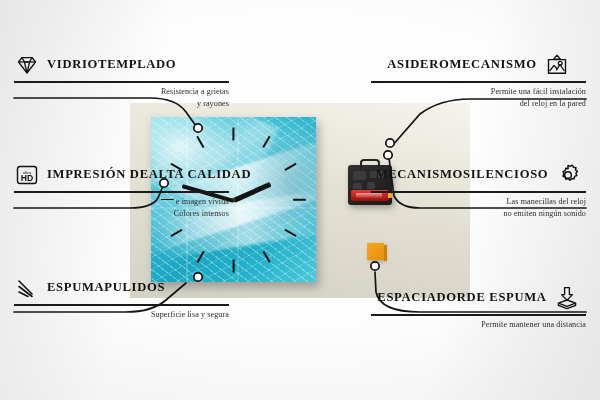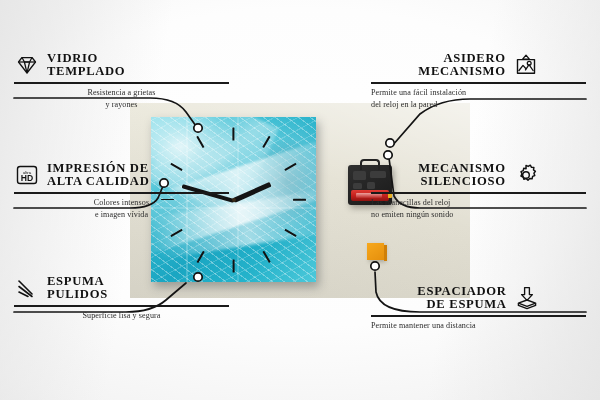--- a/index.html
+++ b/index.html
@@ -15,36 +15,36 @@
       radial-gradient(120% 95% at 50% 42%, #ffffff 0%, #fdfdfd 42%, #f4f4f4 68%, #e9e9e9 88%, #e2e2e2 100%);}
   .bg-sheen{position:absolute;inset:0;
       background:linear-gradient(100deg, rgba(228,228,228,.85) 0%, rgba(255,255,255,0) 26%,
                  rgba(255,255,255,0) 74%, rgba(228,228,228,.85) 100%);}
 
   
   .feat{position:absolute;width:215px;}
   .feat .head{display:flex;align-items:center;gap:7px;}
   .feat.left .head{justify-content:flex-start;}
   .feat.right .head{justify-content:center;}
-  .titlewrap{display:flex;flex-direction:column;line-height:1.07;}
+  .titlewrap{display:flex;line-height:1.07;}
   .feat.left .titlewrap{align-items:flex-start;}
   .feat.right .titlewrap{align-items:flex-end;}
   .t1,.t2{
     font-family:"Liberation Serif",serif;
     font-weight:700;font-size:12.6px;letter-spacing:.055em;color:#111;
     white-space:nowrap;
   }
   .rule{height:1.6px;background:#1a1a1a;margin-top:3px;width:100%;}
   .desc{
     font-family:"Liberation Serif",serif;
     font-size:8.1px;line-height:1.42;color:#2b2b2b;margin-top:3.5px;
     letter-spacing:.012em;
   }
-  .feat.left .desc{text-align:center;}
-  .feat.right .desc{}
+  .feat.left .desc{text-align:right;}
+  .feat.right .desc{text-align:right;}
   .ico{width:26px;height:26px;flex:0 0 26px;display:block;}
 
   
   #f-vidrio   {left:14px;top:52px;}
   #f-hd       {left:14px;top:162px;}
   #f-bordes   {left:14px;top:275px;}
   #f-asidero  {left:371px;top:52px;}
   #f-mecan    {left:371px;top:162px;}
   #f-espac    {left:371px;top:285px;}
 
@@ -229,22 +229,22 @@
           <text x="13" y="19.2" font-family="Liberation Sans, sans-serif" font-size="8.6" font-weight="bold" fill="#111" text-anchor="middle">HD</text>
         </svg>
       </span>
       <span class="titlewrap">
         <span class="t1">IMPRESIÓN DE</span>
         <span class="t2">ALTA CALIDAD</span>
       </span>
     </div>
     <div class="rule"></div>
     <div class="desc">
+      <div>e imagen vívida</div>
       <div>Colores intensos</div>
-      <div>e imagen vívida</div>
     </div>
   </div>
 
   <div class="feat left" id="f-bordes">
     <div class="head">
       <span class="ico">
         <svg viewBox="0 0 26 26" width="26" height="26" fill="none" stroke="#111" stroke-width="1.6" stroke-linecap="round">
           <path d="M5 6 L18 19"></path>
             <path d="M5 11.5 L18 21.5"></path>
             <path d="M5 17 L14 21.5"></path>

